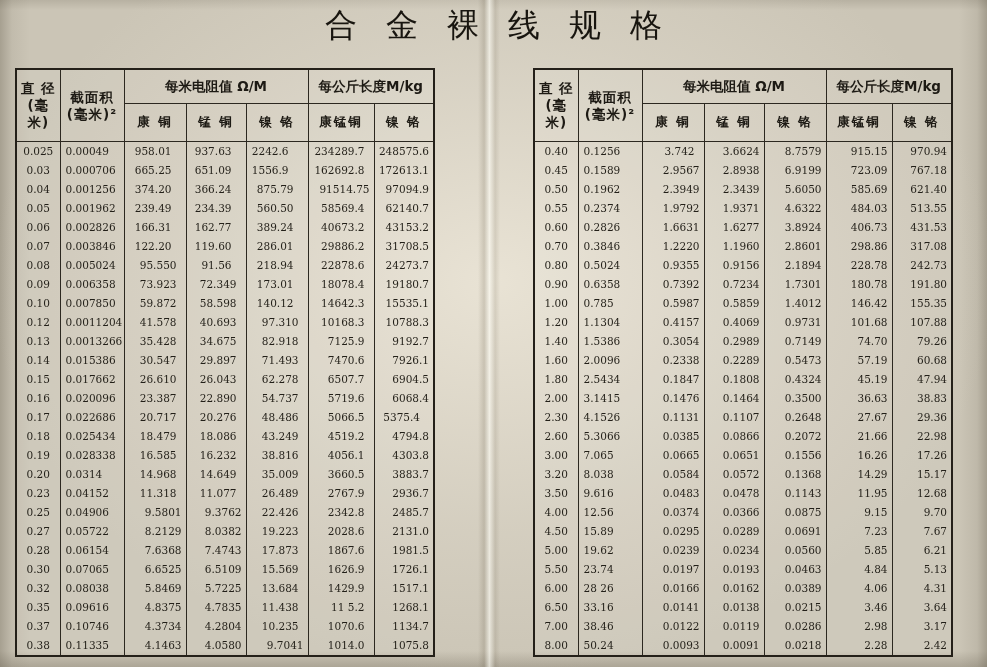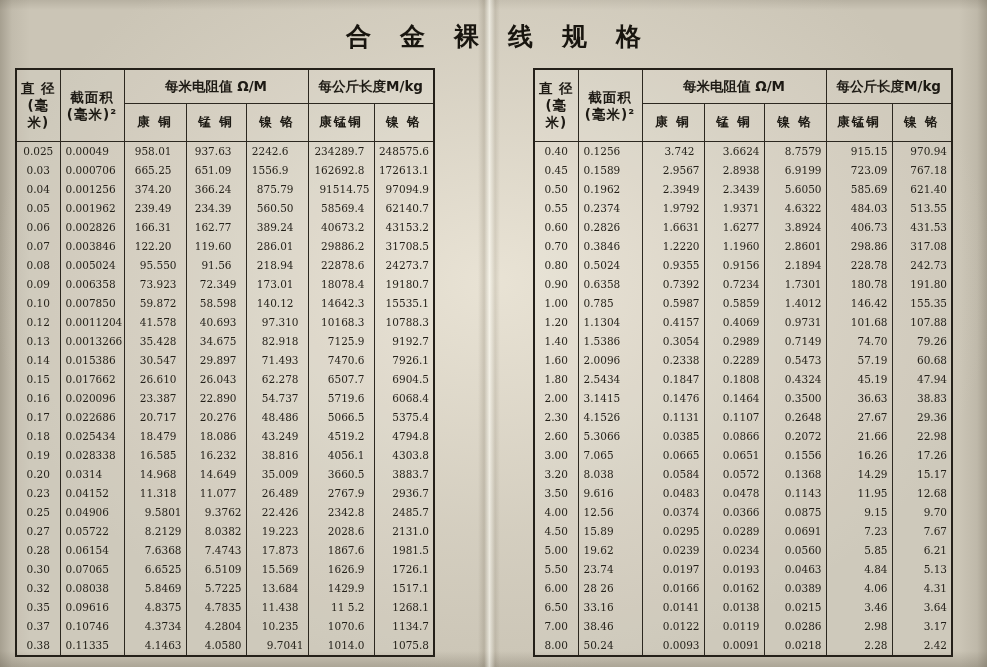--- a/index.html
+++ b/index.html
@@ -21,22 +21,22 @@
       linear-gradient(-90deg, rgba(82,74,58,0.32) 0px, rgba(82,74,58,0.10) 10px, rgba(0,0,0,0) 28px),
       linear-gradient(0deg, rgba(82,74,58,0.26) 0px, rgba(0,0,0,0) 16px),
       linear-gradient(180deg, rgba(82,74,58,0.16) 0px, rgba(0,0,0,0) 10px);
   }
   .fold{
     position:absolute;left:478px;top:0;width:22px;height:667px;
     background:linear-gradient(90deg, rgba(0,0,0,0) 0%, rgba(96,86,66,0.20) 28%,
       rgba(255,255,248,0.55) 52%, rgba(96,86,66,0.14) 78%, rgba(0,0,0,0) 100%);
   }
   .title{
-    position:absolute;top:20px;left:0;width:100%;margin:0;
-    text-align:center;font-size:25px;font-weight:700;
+    position:absolute;top:4px;left:0;width:100%;margin:0;
+    text-align:center;font-size:32px;font-weight:400;
     letter-spacing:29px;padding-left:29px;box-sizing:border-box;
     color:#18150f;font-family:"DejaVu Sans",sans-serif;
   }
   table.spec{
     position:absolute;top:68px;border-collapse:collapse;table-layout:fixed;
     color:var(--ink);border:2.5px solid #242019;background:rgba(255,255,250,0.07);
   }
   table.spec.left{left:15px;width:418px;}
   table.spec.right{left:533px;width:418px;}
   .spec th{
@@ -222,21 +222,21 @@
           <td class="c5" style="padding-right: 9px;">5719.6</td>
           <td class="c6" style="padding-right: 4px;">6068.4</td>
         </tr>
         <tr>
           <td class="c0">0.17</td>
           <td class="c1">0.022686</td>
           <td class="c2" style="padding-right: 9px;">20.717</td>
           <td class="c3" style="padding-right: 9px;">20.276</td>
           <td class="c4" style="padding-right: 9px;">48.486</td>
           <td class="c5" style="padding-right: 9px;">5066.5</td>
-          <td class="c6" style="padding-right: 4px;">5375.4</td>
+          <td class="c6" style="padding-right: 13px;">5375.4</td>
         </tr>
         <tr>
           <td class="c0">0.18</td>
           <td class="c1">0.025434</td>
           <td class="c2" style="padding-right: 9px;">18.479</td>
           <td class="c3" style="padding-right: 9px;">18.086</td>
           <td class="c4" style="padding-right: 9px;">43.249</td>
           <td class="c5" style="padding-right: 9px;">4519.2</td>
           <td class="c6" style="padding-right: 4px;">4794.8</td>
         </tr>

